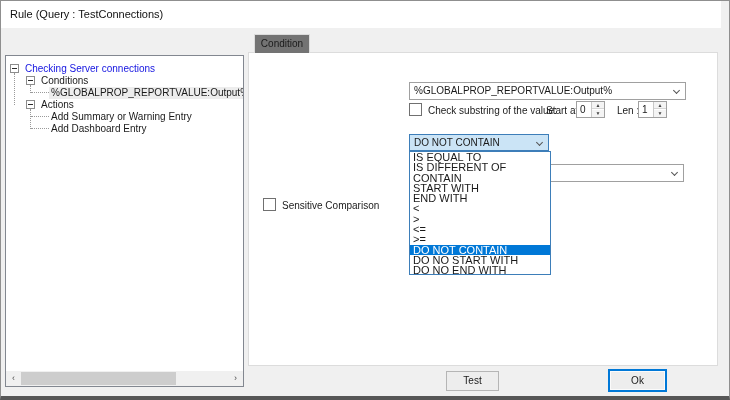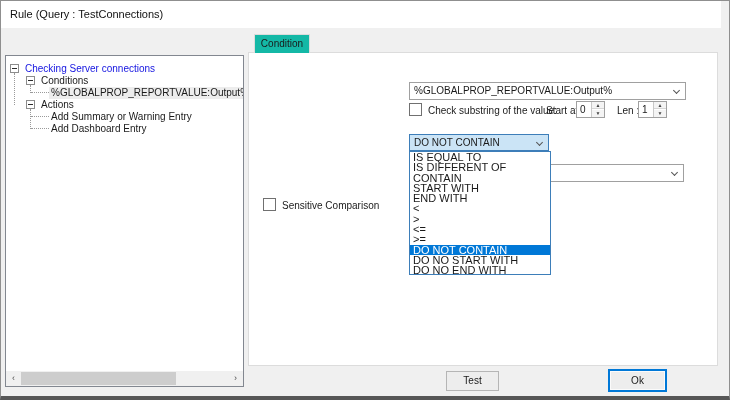--- a/index.html
+++ b/index.html
@@ -25,21 +25,21 @@
   .gv{ border-left:1px dotted #9a9a9a; width:0; }
   .gh{ border-top:1px dotted #9a9a9a; height:0; }
 
   .hscroll{ position:absolute; left:0; right:0; bottom:0; height:15px; background:#f0f0f0; }
   .harrow{ position:absolute; top:0; width:15px; height:15px; color:#4d4d4d;
            font-size:9px; line-height:14px; text-align:center; }
   .harrow.left{ left:0; } .harrow.right{ right:0; }
   .hthumb{ position:absolute; left:15px; top:1px; width:155px; height:13px; background:#cdcdcd; }
 
   
-  .tab{ position:absolute; left:253px; top:33px; width:56px; height:19px; background:#14b8a6;
+  .tab{ position:absolute; left:253px; top:33px; width:56px; height:19px; background:#737373;
         border:1px solid #dcdcdc; border-bottom:none; text-align:center; line-height:18px; z-index:3; }
   .tabpage{ position:absolute; left:247px; top:51px; width:470px; height:314px;
             background:#fff; border:1px solid #dcdcdc; z-index:1; }
 
   
   .flabel{ position:absolute; color:#1a1a1a; }
   .combo{ position:absolute; height:18px; background:#fff; border:1px solid #a0a0a0; }
   .combo .val{ position:absolute; left:4px; top:2px; right:16px; white-space:nowrap; overflow:hidden; }
   .chev{ position:absolute; right:6px; top:5px; width:5px; height:5px;
          border-right:1px solid #555; border-bottom:1px solid #555; transform:rotate(45deg); }

